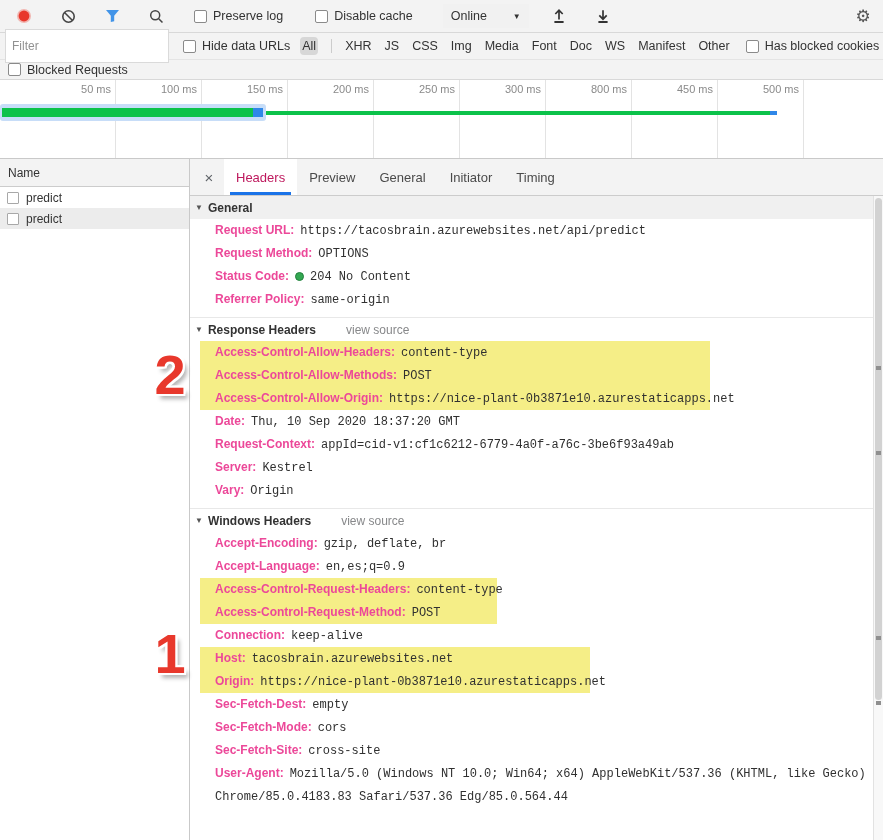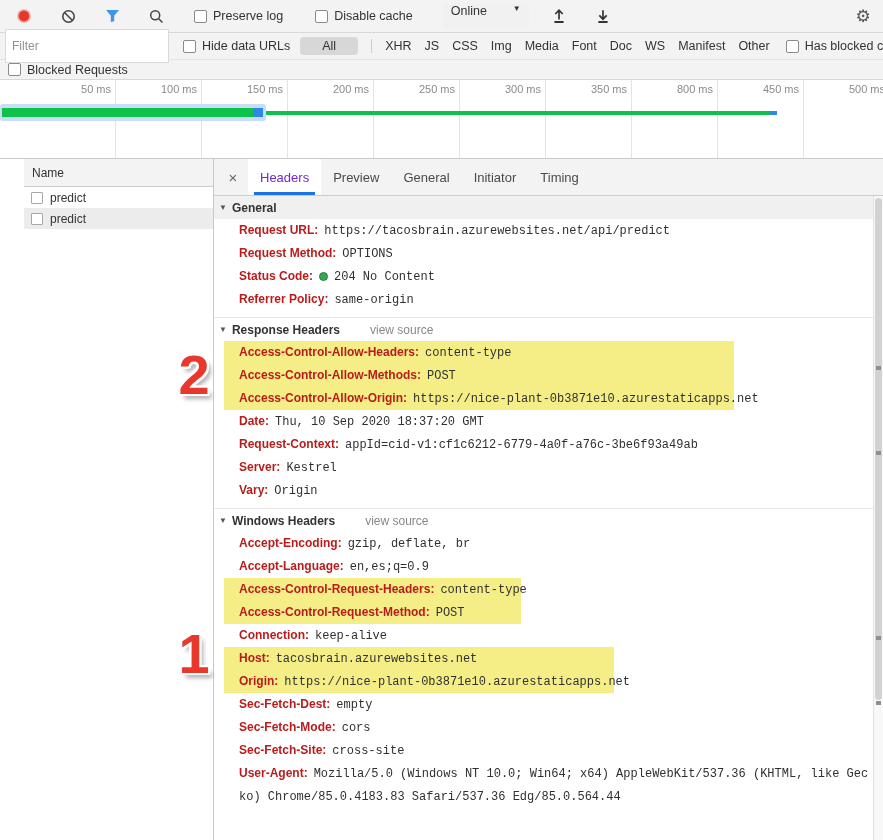--- a/index.html
+++ b/index.html
@@ -9,84 +9,84 @@
     font-family:"Liberation Sans", sans-serif; font-size:12px; color:#333; background:#fff;
   }
   
   .toolbar{
     height:33px; background:#f3f3f3; border-bottom:1px solid #d8d8d8;
     display:flex; align-items:center; padding-left:10px; gap:16px;
   }
   .tbtn{ display:inline-flex; align-items:center; justify-content:center; width:28px; height:26px; cursor:pointer; }
   .cb-label{ display:inline-flex; align-items:center; gap:6px; margin-left:8px; margin-right:8px; color:#333; white-space:nowrap; cursor:default; font-size:12.5px;}
   .cb{ width:13px; height:13px; border:1px solid #8a8a8a; border-radius:2px; background:#fff; flex:0 0 13px; }
-  .throttle{ display:inline-flex; justify-content:space-between; width:86px; height:24px; padding:0 8px; margin-left:6px; background:#f1f1f1; color:#333; cursor:pointer; font-size:12.5px;}
+  .throttle{ display:inline-flex; align-items:center; justify-content:space-between; width:86px; height:24px; padding:0 8px; margin-left:6px; background:#f1f1f1; color:#333; cursor:pointer; font-size:12.5px;}
   .caret{ font-size:8px; color:#333; }
   .spacer{ flex:1; }
   .gear{ font-family:"DejaVu Sans", sans-serif; font-size:17px; color:#555; margin-right:6px; }
   
   .filterbar{
     height:27px; background:#f3f3f3; border-bottom:1px solid #e4e4e4;
     display:flex; align-items:center; padding-left:5px; white-space:nowrap;
   }
   .filter-input{
     width:164px; height:20px; border:1px solid #dadada; background:#fff; font-family:"Liberation Sans",sans-serif;
     font-size:12px; padding:16px 6px; color:#333; outline:none;
   }
   .filter-input::placeholder{ color:#919191; }
   .filterbar .cb-label{ margin-left:14px; margin-right:4px; }
   .ftypes{ display:inline-flex; align-items:center; gap:13px; margin-left:6px; }
   .ftype{ color:#333; cursor:pointer; font-size:12.5px; }
-  .ftype.active{ background:#d7d7d7; border-radius:4px; padding:2px 22px; }
+  .ftype.active{ background:#d7d7d7; border-radius:4px; padding:2px 2px; }
   .ftype-divider{ width:1px; height:14px; background:#ccc; display:inline-block; }
   
   .blockedbar{ height:20px; background:#f3f3f3; border-bottom:1px solid #d8d8d8; display:flex; align-items:center; padding-left:5px; }
   .blockedbar .cb-label{ margin-left:3px; }
   
   .overview{ position:relative; height:79px; background:#fff; border-bottom:1px solid #c9c9c9; }
   .ov-cells{ display:flex; height:100%;margin-left:30px; }
   .ov-cell{ flex:0 0 86px; border-right:1px solid #e3e3e3; position:relative; }
   .ov-tick{ position:absolute; top:3px; right:4px; color:#8a8a8a; font-size:11px; }
   .bar-glow{ position:absolute; left:0; top:24px; width:266px; height:17px; background:#c7ddf8; border-radius:3px; }
   .bar-thick{ position:absolute; left:2px; top:28px; width:251px; height:9px; background:#0cc24a; }
   .bar-thick-blue{ position:absolute; left:253px; top:28px; width:10px; height:9px; background:#2f87e8; }
   .bar-thin{ position:absolute; left:266px; top:31px; width:504px; height:4px; background:#0cc24a; }
   .bar-thin-blue{ position:absolute; left:770px; top:31px; width:7px; height:4px; background:#2f87e8; }
   
-  .main{ display:flex; height:681px;margin-left:24px; }
+  .main{ display:flex; height:681px; }
   .name-panel{ width:190px; flex:0 0 190px; border-right:1px solid #c9c9c9; background:#fff; }
   .name-header{
     height:28px; background:#f3f3f3; border-bottom:1px solid #ccc;
     display:flex; align-items:center; padding-left:8px; color:#333;
   }
   .req-row{ height:21px; display:flex; align-items:center; padding-left:7px; gap:7px; color:#333; cursor:pointer; }
   .req-row.selected{ background:#ececec; }
   .res-icon{ width:12px; height:12px; border:1px solid #a8a8a8; border-radius:1px; background:#fff; flex:0 0 12px; }
   
   .detail-panel{ position:relative; flex:1; background:#fff; }
   .tabbar{
     height:37px; background:#f3f3f3; border-bottom:1px solid #ccc;
     display:flex; align-items:stretch; padding-left:4px;
   }
   .tab-close{ width:30px; display:flex; align-items:center; justify-content:center; font-size:15px; color:#5f6368; cursor:pointer; }
   .tab{ display:flex; align-items:center; padding:0 12px; color:#4a4a4a; font-size:13px; position:relative; cursor:pointer; }
-  .tab.active{ background:#fff; color:#6d28d9; }
+  .tab.active{ background:#fff; color:#be185d; }
   .tab.active::after{ content:""; position:absolute; left:6px; right:6px; bottom:0; height:3px; background:#1a73e8; }
   .headers-content{ position:relative; height:644px; overflow:visible; padding-right:10px; }
   .section{ position:relative; padding-bottom:6px; }
   .section + .section{ border-top:1px solid #e8e8e8; }
   .sec-header{ height:23px; display:flex; align-items:center; padding-left:5px; }
   .sec-header.gray{ background:#f0f0f0; }
   .sec-tri{ font-size:8px; color:#555; margin-right:5px; }
   .sec-title{ font-weight:bold; color:#333; }
   .view-source{ color:#87888a; margin-left:30px; cursor:pointer; }
   .sec-rows{ position:relative; }
   .hrow{ position:relative; line-height:22px; padding-left:25px; white-space:nowrap; }
   .hrow .hl{ position:absolute; left:10px; top:0; height:100%; background:#f5ee87; z-index:0; }
-  .hname{ position:relative; z-index:1; font-weight:bold; color:#b91c1c; margin-right:6px; }
+  .hname{ position:relative; z-index:1; font-weight:bold; color:#ec4899; margin-right:6px; }
   .hval{ position:relative; z-index:1; font-family:"Liberation Mono","DejaVu Sans Mono",monospace; font-size:12px; color:#303030; }
   .hrow.wrap{ white-space:normal; }
   .hrow.wrap .hval{ word-break:break-all; }
   .status-dot{ position:relative; z-index:1; display:inline-block; width:9px; height:9px; border-radius:50%; background:#33a852; border:1px solid #22803c; margin-right:6px; vertical-align:-1px; }
   .annotation{
     position:absolute; left:-52px; width:64px; display:flex; align-items:center; justify-content:center;
     font-size:56px; font-weight:800; color:#e8382c; z-index:6; pointer-events:none;
     text-shadow:-2px 0 0 #fff,2px 0 0 #fff,0 -2px 0 #fff,0 2px 0 #fff,-2px -2px 0 #fff,2px 2px 0 #fff,-2px 2px 0 #fff,2px -2px 0 #fff,4px 5px 4px rgba(0,0,0,.3);
   }
   .vscrollbar{ position:absolute; right:0; top:37px; bottom:0; width:10px; background:#f8f8f8; border-left:1px solid #e2e2e2; }
@@ -197,23 +197,20 @@
         <div class="ov-cell">
           <span class="ov-tick">200 ms</span>
         </div>
         <div class="ov-cell">
           <span class="ov-tick">250 ms</span>
         </div>
         <div class="ov-cell">
           <span class="ov-tick">300 ms</span>
         </div>
         <div class="ov-cell">
-          <span class="ov-tick">350 ms</span>
-        </div>
-        <div class="ov-cell">
           <span class="ov-tick">800 ms</span>
         </div>
         <div class="ov-cell">
           <span class="ov-tick">450 ms</span>
         </div>
         <div class="ov-cell">
           <span class="ov-tick">500 ms</span>
         </div>
       </div>
     <div class="bar-glow"></div>

